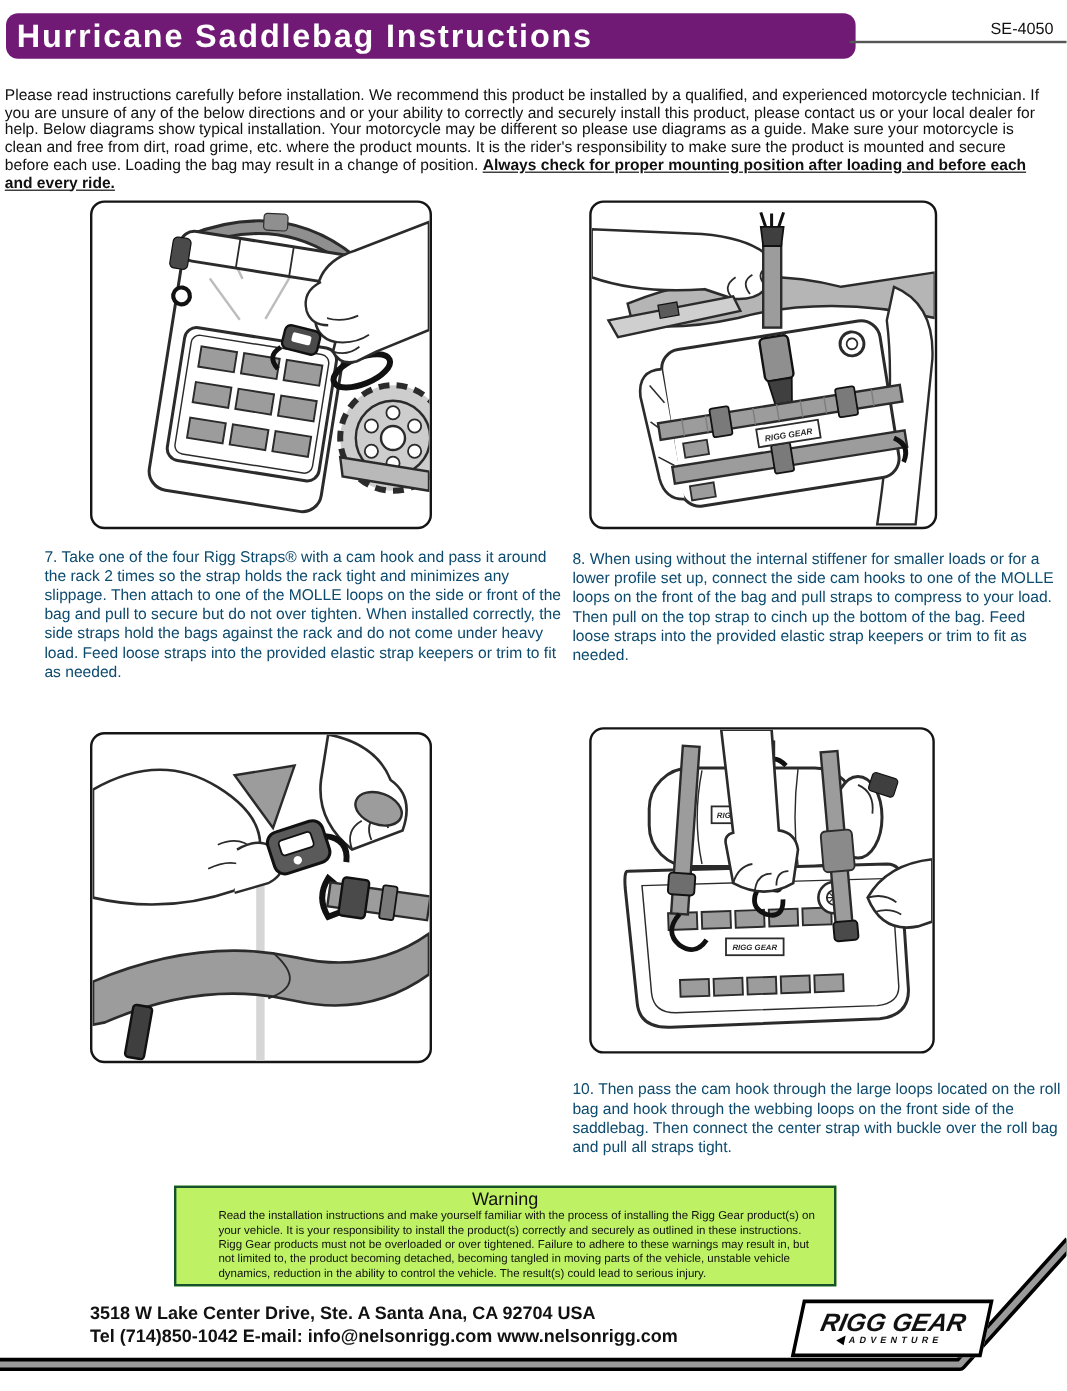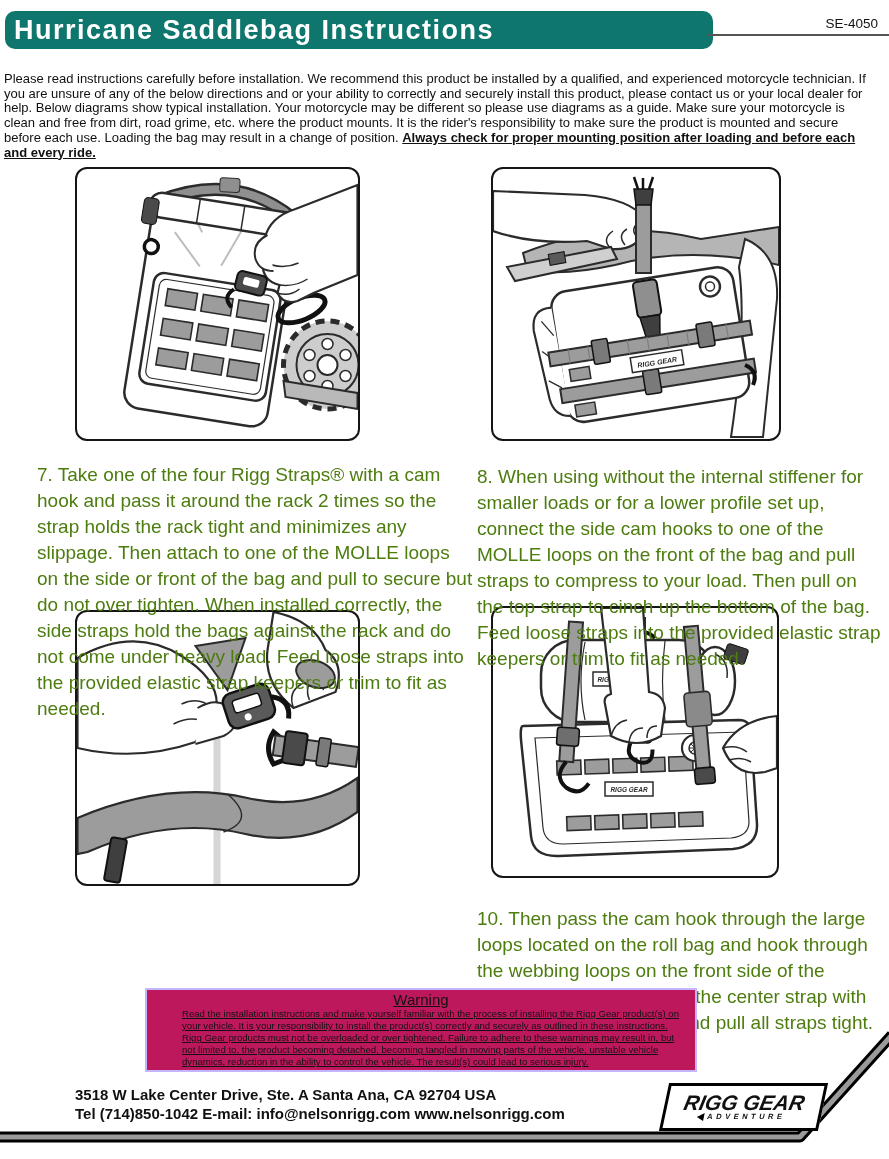--- a/index.html
+++ b/index.html
@@ -1,42 +1,42 @@
 <!DOCTYPE html>
 <html><head>
 <meta charset="utf-8">
 <style>
   html,body{margin:0;padding:0;background:#fff;}
   .page{position:relative;width:889px;height:1159px;background:#fff;overflow:hidden;
         font-family:"Liberation Sans","DejaVu Sans",sans-serif;color:#111;}
   
-  .title-bar{position:absolute;left:5px;top:11px;width:708px;height:38px;background:#0f766e;
+  .title-bar{position:absolute;left:5px;top:11px;width:708px;height:38px;background:#701a75;
              border-radius:10px;display:flex;align-items:center;padding-left:9px;box-sizing:border-box;}
   .title-bar span{color:#fff;font-size:27px;font-weight:bold;letter-spacing:1.5px;white-space:nowrap;}
   .doc-code{position:absolute;right:11px;top:16px;font-size:13.5px;text-align:center;}
   .header-line{position:absolute;left:708px;top:34px;width:181px;height:2px;background:#555;}
   
   .intro{position:absolute;left:4px;top:59px;width:868px;font-size:13px;line-height:14.7px;}
   .intro .emph{font-weight:bold;text-decoration:underline;}
   
   .panel{position:absolute;border:2px solid #151515;border-radius:12px;background:#fff;overflow:hidden;}
   .p1{left:75px;top:167px;width:281px;height:270px;}
   .p2{left:491px;top:167px;width:286px;height:270px;}
   .p3{left:75px;top:610px;width:281px;height:272px;}
   .p4{left:491px;top:606px;width:284px;height:268px;}
   .panel svg{display:block;width:100%;height:100%;}
   
-  .step{position:absolute;font-size:19px;line-height:26px;color:#4d7c0f;}
+  .step{position:absolute;font-size:13px;line-height:16px;color:#0c4a6e;}
   .s7{left:37px;top:443px;width:436px;}
   .s8{left:477px;top:445px;width:407px;}
   .s9{left:38px;top:887px;width:348px;}
   .s10{left:477px;top:887px;width:414px;}
   
-  .warning{position:absolute;left:145px;top:988px;width:552px;height:84px;border:2px solid #c4b5fd;
-           box-sizing:border-box;padding:1px 8px;background:#be185d;text-decoration:underline;}
+  .warning{position:absolute;left:145px;top:988px;width:552px;height:84px;border:2px solid #14532d;
+           box-sizing:border-box;padding:1px 8px;background:#bef264;}
   .warning .w-title{text-align:center;font-size:15px;line-height:17px;}
   .warning .w-body{font-size:9.6px;line-height:12.1px;margin-left:27px;}
   .warning .w-emph{text-align:center;font-weight:bold;font-size:10.2px;margin-top:1px;}
   
   .address{position:absolute;left:75px;top:1086px;width:625px;text-align:left;
            font-weight:bold;font-size:15px;line-height:18.5px;}
   .logo{position:absolute;left:664px;top:1083px;width:153px;height:42px;border:3px solid #000;
         background:#fff;transform:skewX(-12deg);display:flex;flex-direction:column;
         align-items:center;justify-content:center;z-index:3;}
   .logo .l1{font-size:21px;font-weight:800;font-style:italic;letter-spacing:0px;line-height:19px;}

